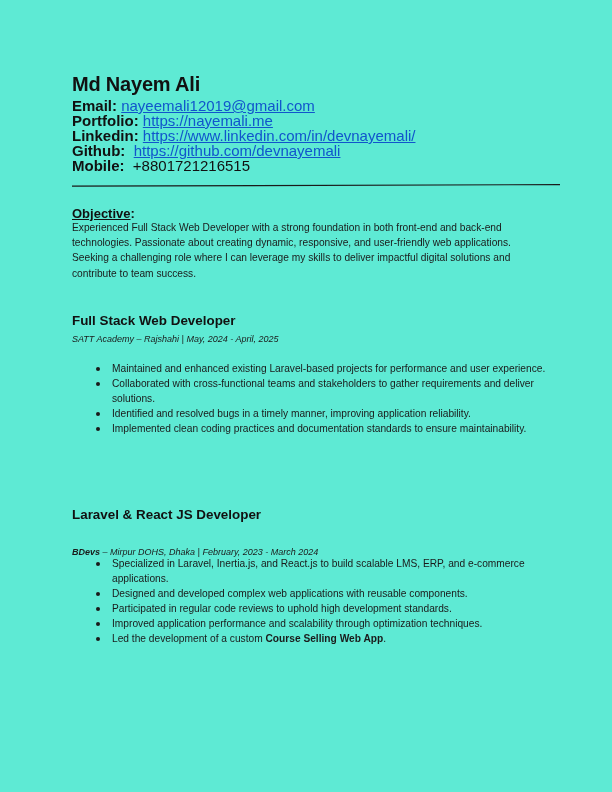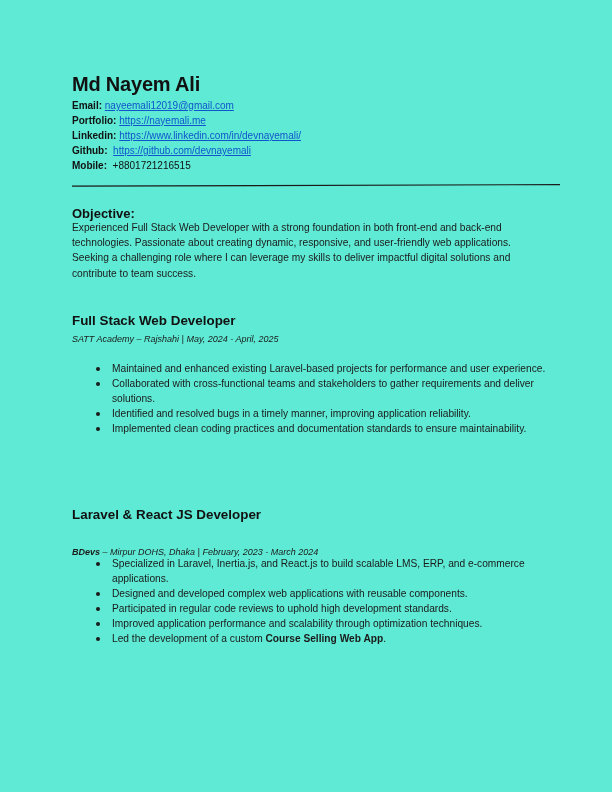--- a/index.html
+++ b/index.html
@@ -28,21 +28,21 @@
       font-size: 20px;
       font-weight: bold;
       color: #111;
       line-height: 24px;
       letter-spacing: -0.2px;
     }
     .contact {
       position: absolute;
       left: 72px;
       top: 98px;
-      font-size: 10px;
+      font-size: 15px;
       line-height: 15px;
     }
     .contact-row {
       height: 15px;
       white-space: nowrap;
     }
     .contact-label {
       font-weight: bold;
       color: #111;
     }
@@ -64,20 +64,21 @@
     .objective-head {
       position: absolute;
       left: 72px;
       top: 206px;
       font-size: 13px;
       font-weight: bold;
       color: #111;
       line-height: 16px;
     }
     .objective-head .u {
+      text-decoration: underline;
     }
     .objective-text {
       position: absolute;
       left: 72px;
       top: 220px;
       width: 470px;
       font-size: 10.2px;
       line-height: 15.2px;
       color: #1a1a1a;
     }

